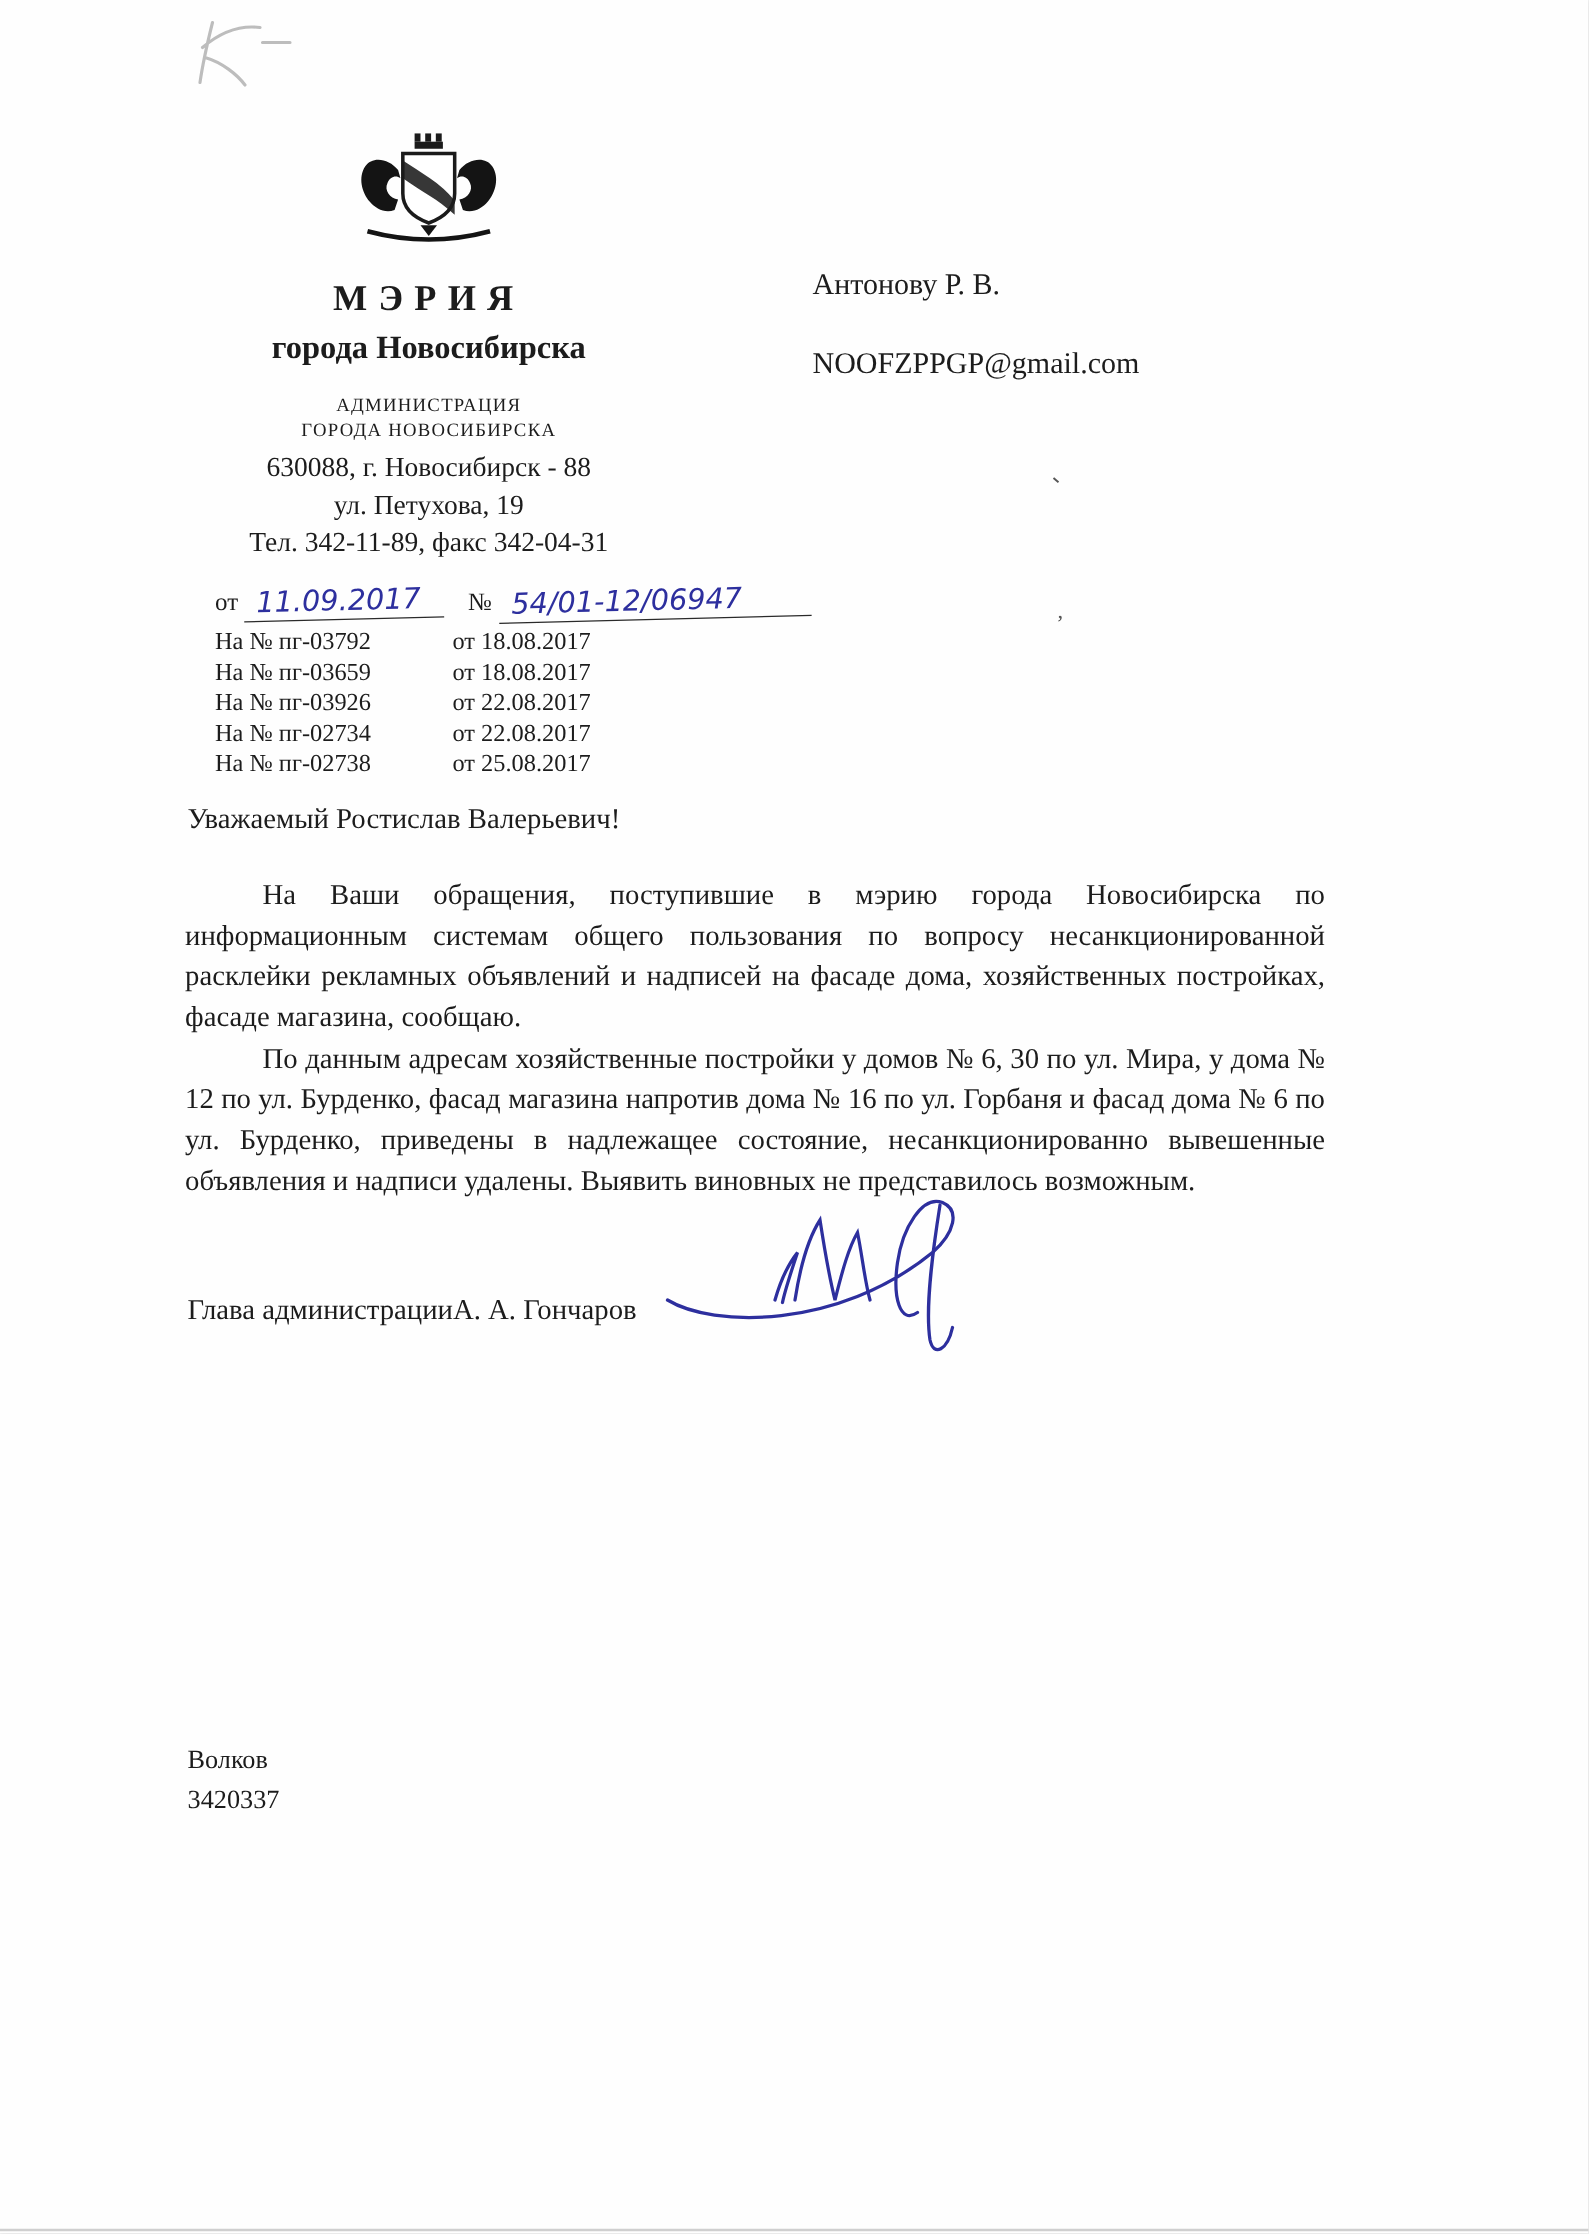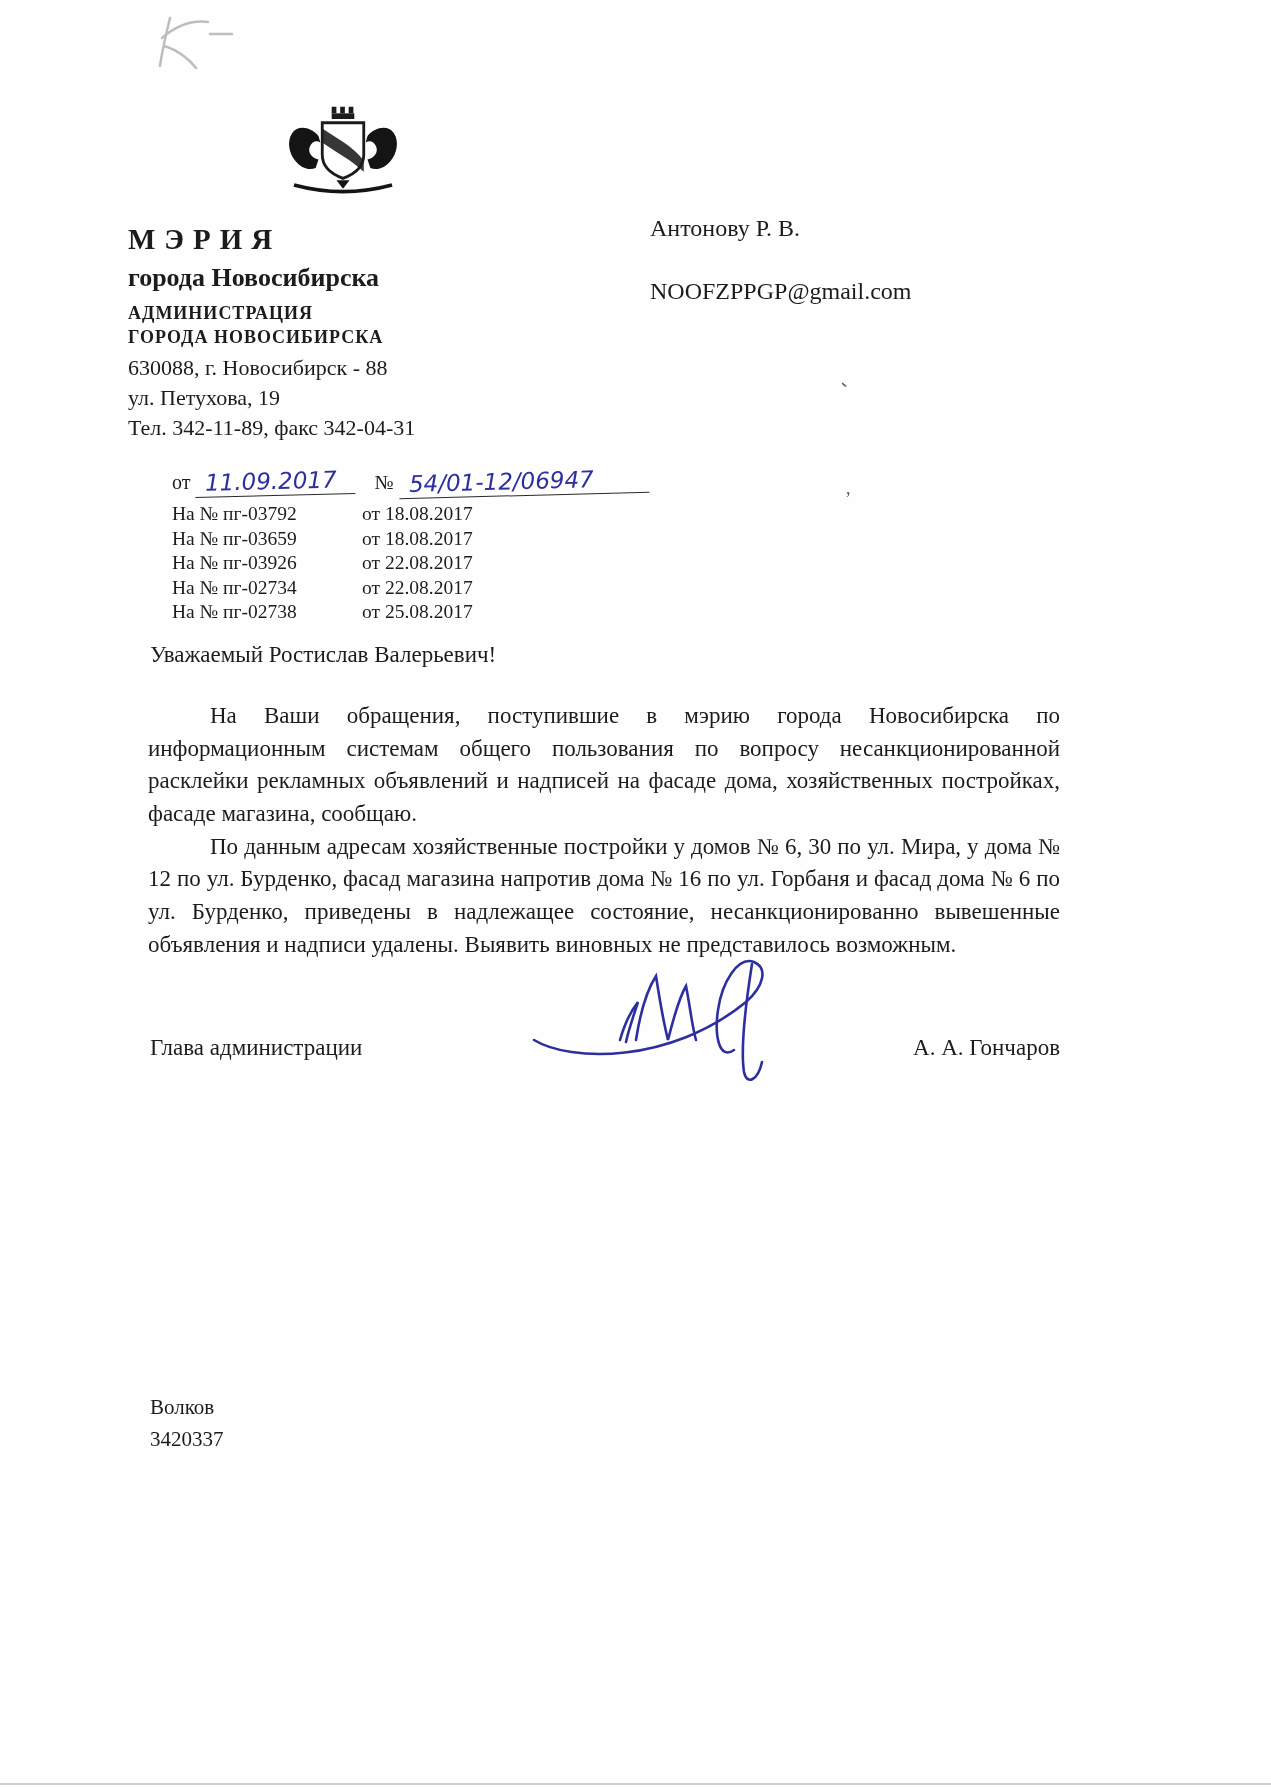--- a/index.html
+++ b/index.html
@@ -11,26 +11,26 @@
     font-family:"Liberation Serif", serif;
     color:#1c1c1c;
     overflow:hidden;
     box-shadow:0 0 6px rgba(0,0,0,.25);
   }
   .page::after{
     content:"";position:absolute;left:0;right:0;bottom:2px;height:2px;background:#cfcfcf;
   }
   
   .letterhead{
-    position:absolute;left:128px;top:100px;width:430px;text-align:left;
+    position:absolute;left:128px;top:100px;width:430px;text-align:center;
   }
   .emblem{margin:0 auto 18px auto;display:block;}
   .org1{font-size:29px;font-weight:bold;letter-spacing:9px;line-height:1.2;}
   .org2{font-size:26px;font-weight:bold;margin-top:6px;}
-  .dept{font-size:18px;font-weight:bold;line-height:1.35;margin-top:8px;letter-spacing:1px;}
+  .dept{font-size:15px;font-weight:normal;line-height:1.35;margin-top:22px;letter-spacing:1px;}
   .addr{font-size:22px;line-height:1.35;margin-top:4px;}
   .phone{font-size:22px;margin-top:2px;}
   
   .meta-line{
     position:absolute;left:172px;top:468px;font-size:20px;white-space:nowrap;
   }
   .hw{
     font-family:"DejaVu Sans", sans-serif;
     font-style:italic;
     color:#2d2f9e;
@@ -58,21 +58,21 @@
   }
   
   .body-text{
     position:absolute;left:148px;top:700px;width:912px;
     font-size:23px;line-height:1.42;text-align:justify;
   }
   .body-text p{margin:0;text-indent:62px;}
   
   .sig-row{
     position:absolute;left:150px;top:1035px;width:910px;
-    display:flex;justify-content:space-between;font-size:23px;
+    display:flex;justify-content:flex-start;font-size:23px;
   }
   .signature-svg{position:absolute;left:520px;top:940px;}
   
   .footer{position:absolute;left:150px;top:1392px;font-size:21px;line-height:1.5;}
   .pencil{position:absolute;left:148px;top:12px;}
   .stray-mark{position:absolute;left:842px;top:372px;color:#555;font-size:20px;transform:rotate(40deg);}
   .stray-mark2{position:absolute;left:846px;top:478px;color:#555;font-size:18px;}
 </style>
 </head>
 <body>

